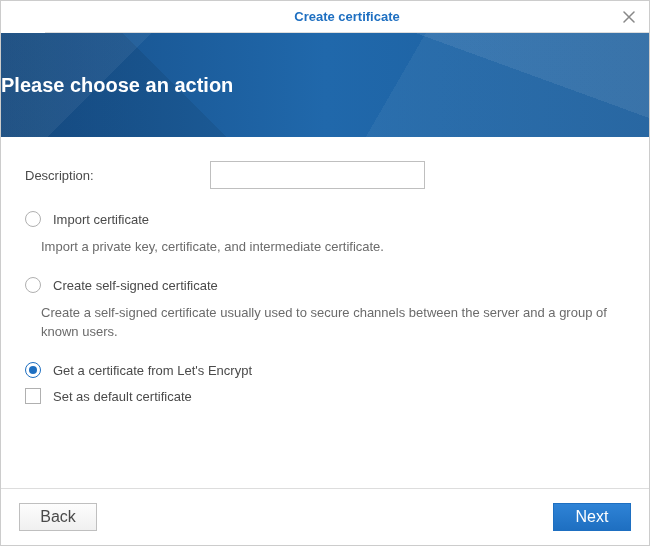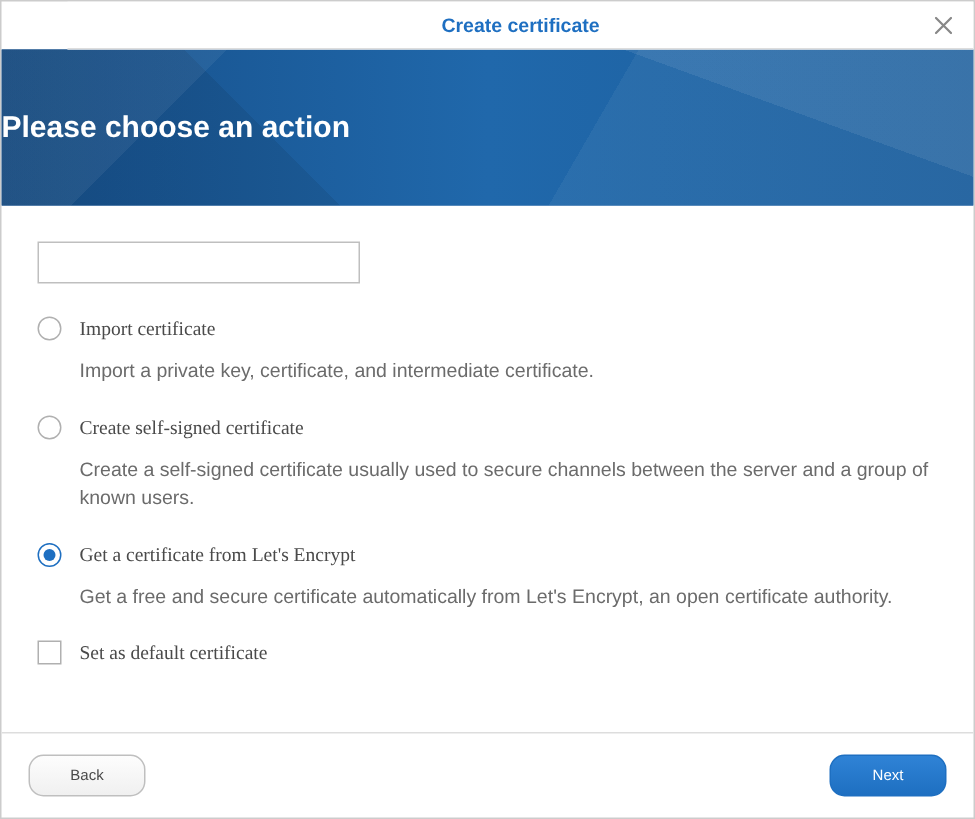--- a/index.html
+++ b/index.html
@@ -80,21 +80,20 @@
       border: 1px solid #bfbfbf;
       padding: 2px 6px;
       font-size: 13px;
       outline: none;
     }
     .radio-row, .check-row {
       display: flex;
       align-items: flex-end;
       cursor: pointer;
       margin-bottom: 10px;
-      font-family: Liberation Serif, serif;
     }
     .radio-outer {
       width: 16px;
       height: 16px;
       border: 1px solid #b0b0b0;
       border-radius: 50%;
       margin-right: 12px;
       display: flex;
       align-items: center;
       justify-content: center;
@@ -105,21 +104,21 @@
     }
     .radio-row.selected .radio-outer::after {
       content: "";
       width: 8px;
       height: 8px;
       background: #1e6fc1;
       border-radius: 50%;
     }
     .option-desc {
       color: #6b6b6b;
-      margin-left: 28px;
+      margin-left: 16px;
       margin-bottom: 20px;
       line-height: 1.5;
     }
     .checkbox {
       width: 16px;
       height: 16px;
       border: 1px solid #b0b0b0;
       margin-right: 12px;
       flex-shrink: 0;
     }
@@ -129,22 +128,22 @@
       display: flex;
       align-items: center;
     }
     .footer-spacer { flex: 1; }
     .btn {
       min-width: 78px;
       height: 28px;
       border: 1px solid #bfbfbf;
       background: linear-gradient(#fdfdfd, #f0f0f0);
       color: #4a4a4a;
-      font-size: 10px;
-      border-radius: 10px;
+      font-size: 16px;
+      border-radius: 0;
       cursor: pointer;
       padding: 0 14px;
       margin-left: 8px;
     }
     .btn:first-child { margin-left: 0; }
     .btn-primary {
       background: linear-gradient(#2f83d6, #1e6fc1);
       border-color: #1e6fc1;
       color: #fff;
     }
@@ -161,40 +160,40 @@
   </span>
 </div>
 
 <div class="banner">
   <h1>Please choose an action</h1>
 </div>
 
 <div class="content">
 
   <div class="field-row">
+    <span class="field-label">Description:</span>
     <input class="text-input" type="text" value="" style="">
   </div>
 
   <div class="radio-row">
     <span class="radio-outer"></span>
     <span>Import certificate</span>
   </div>
   <div class="option-desc">Import a private key, certificate, and intermediate certificate.</div>
 
   <div class="radio-row">
     <span class="radio-outer"></span>
     <span>Create self-signed certificate</span>
   </div>
   <div class="option-desc">Create a self-signed certificate usually used to secure channels between the server and a group of known users.</div>
 
   <div class="radio-row selected">
     <span class="radio-outer"></span>
     <span>Get a certificate from Let's Encrypt</span>
   </div>
-  <div class="option-desc">Get a free and secure certificate automatically from Let's Encrypt, an open certificate authority.</div>
 
   <div class="check-row">
     <span class="checkbox"></span>
     <span>Set as default certificate</span>
   </div>
 
 </div>
 
 <div class="footer">
   <button class="btn">Back</button>

